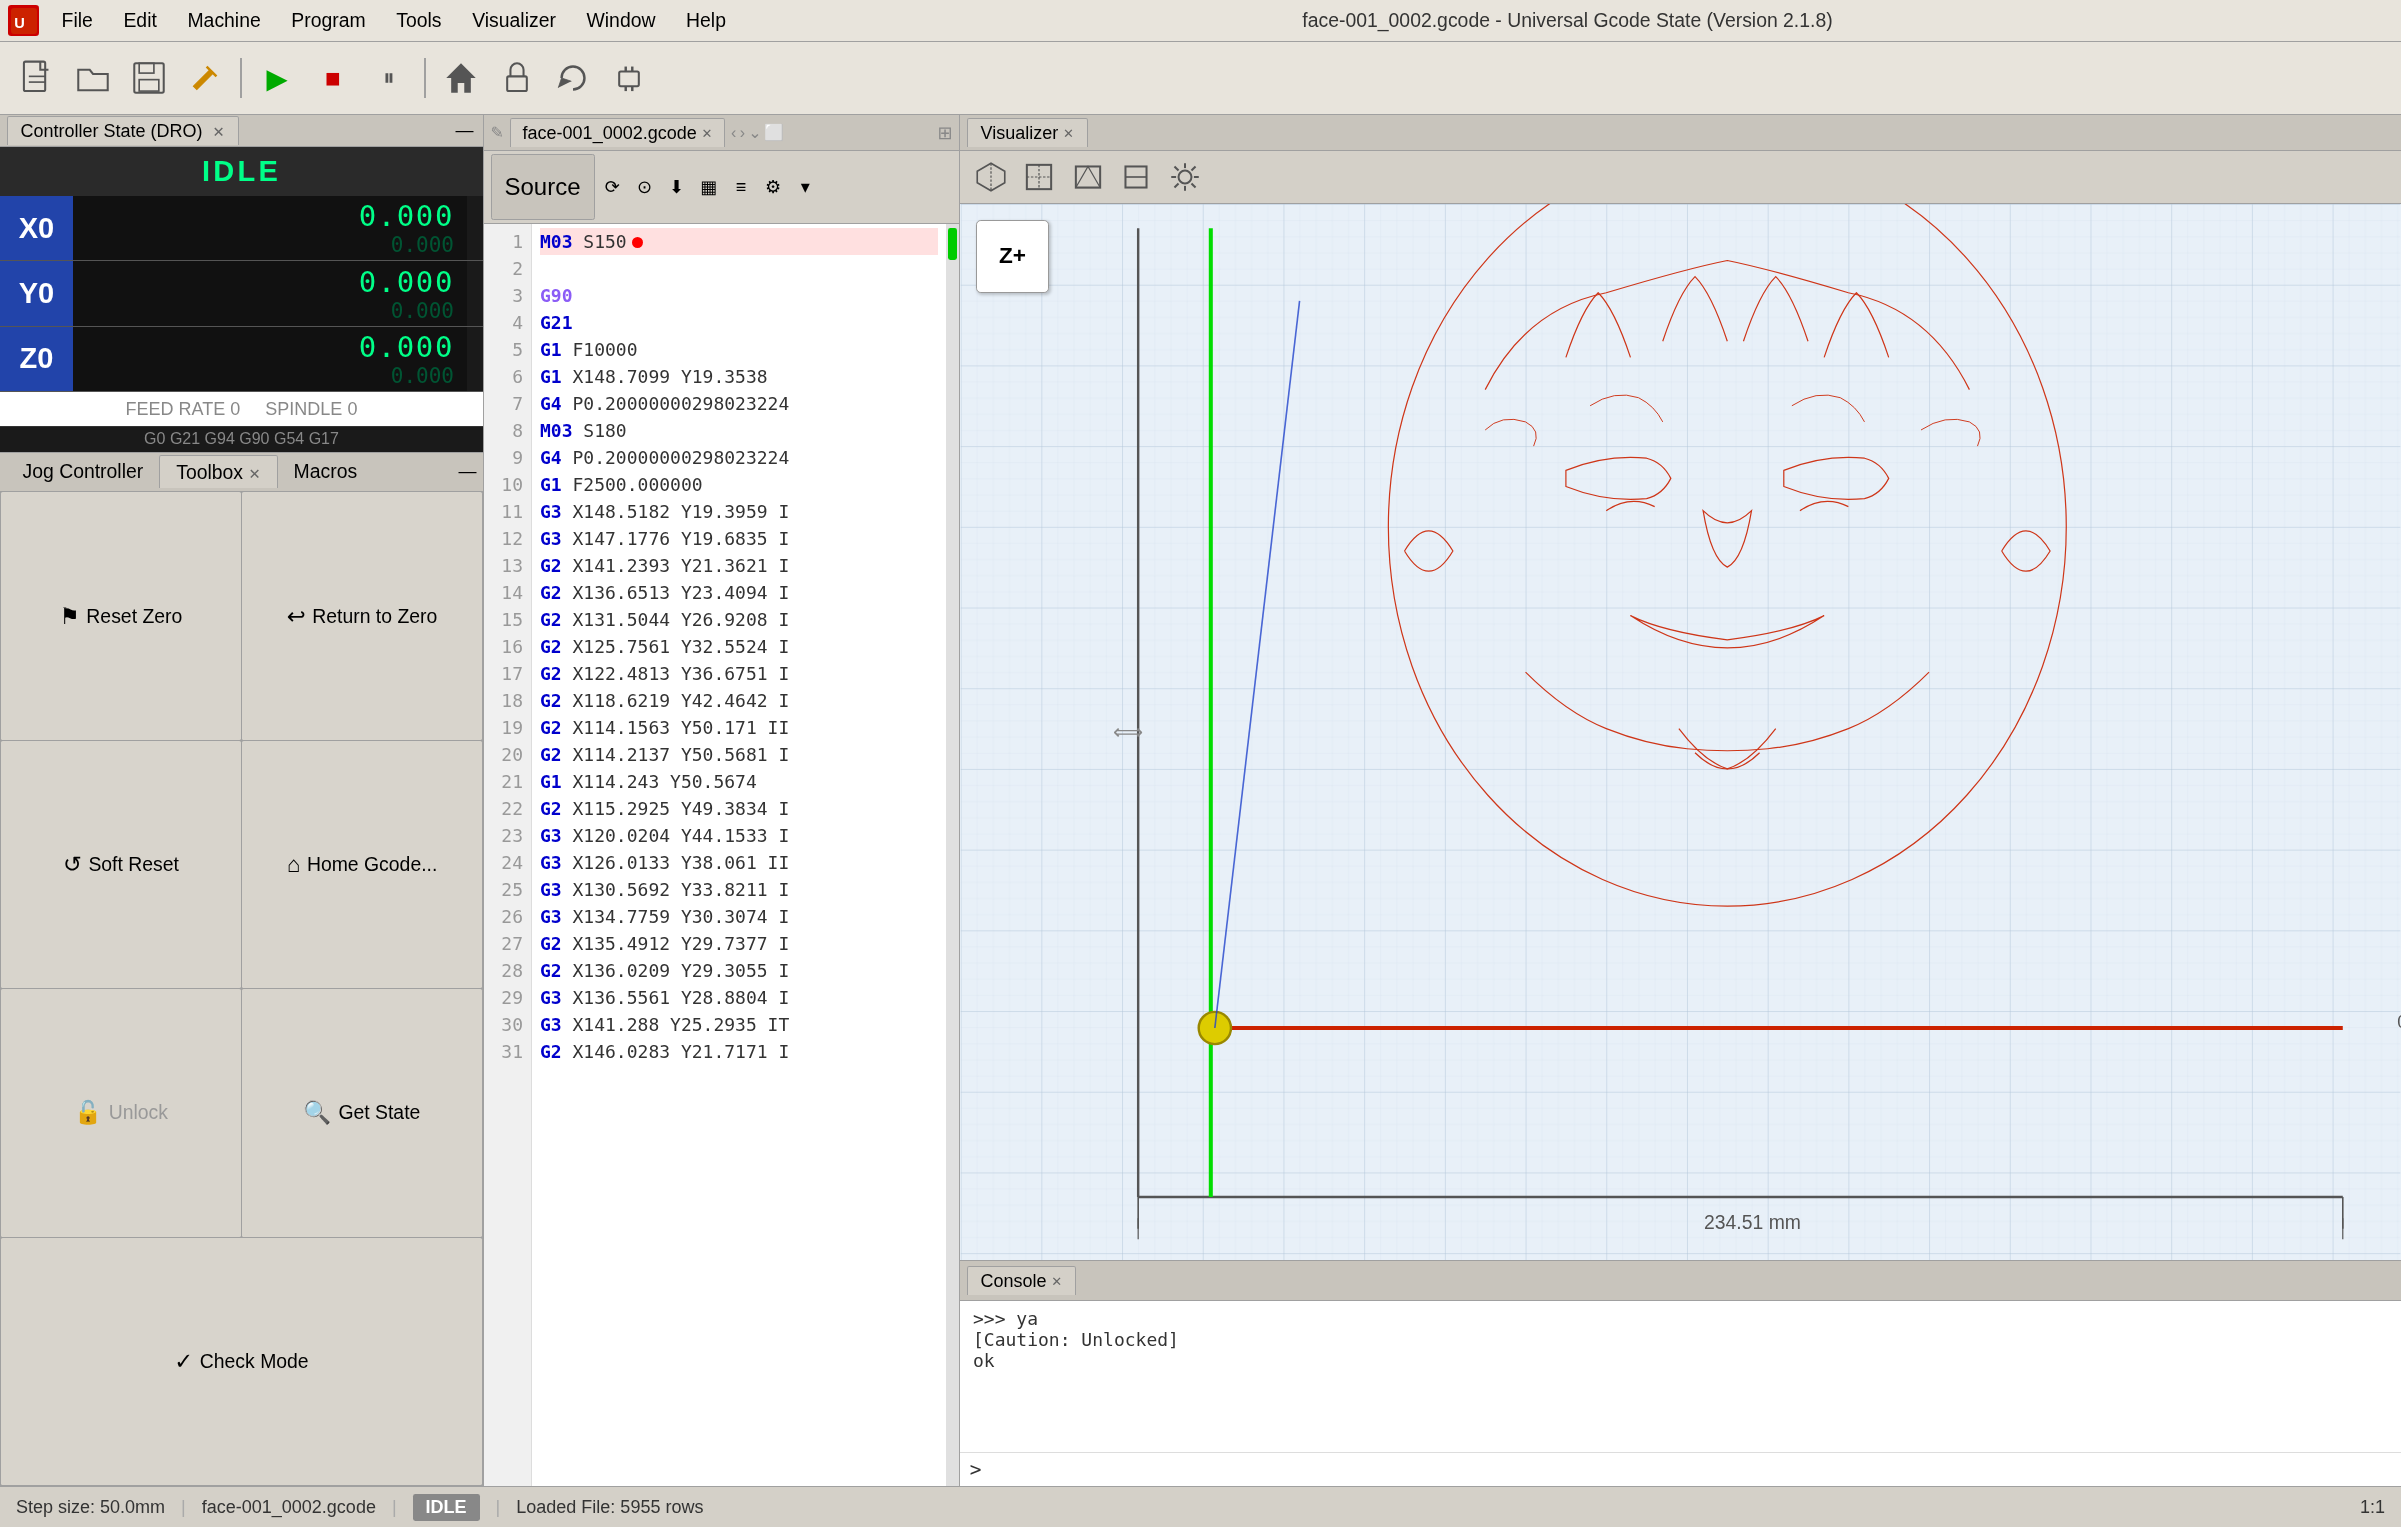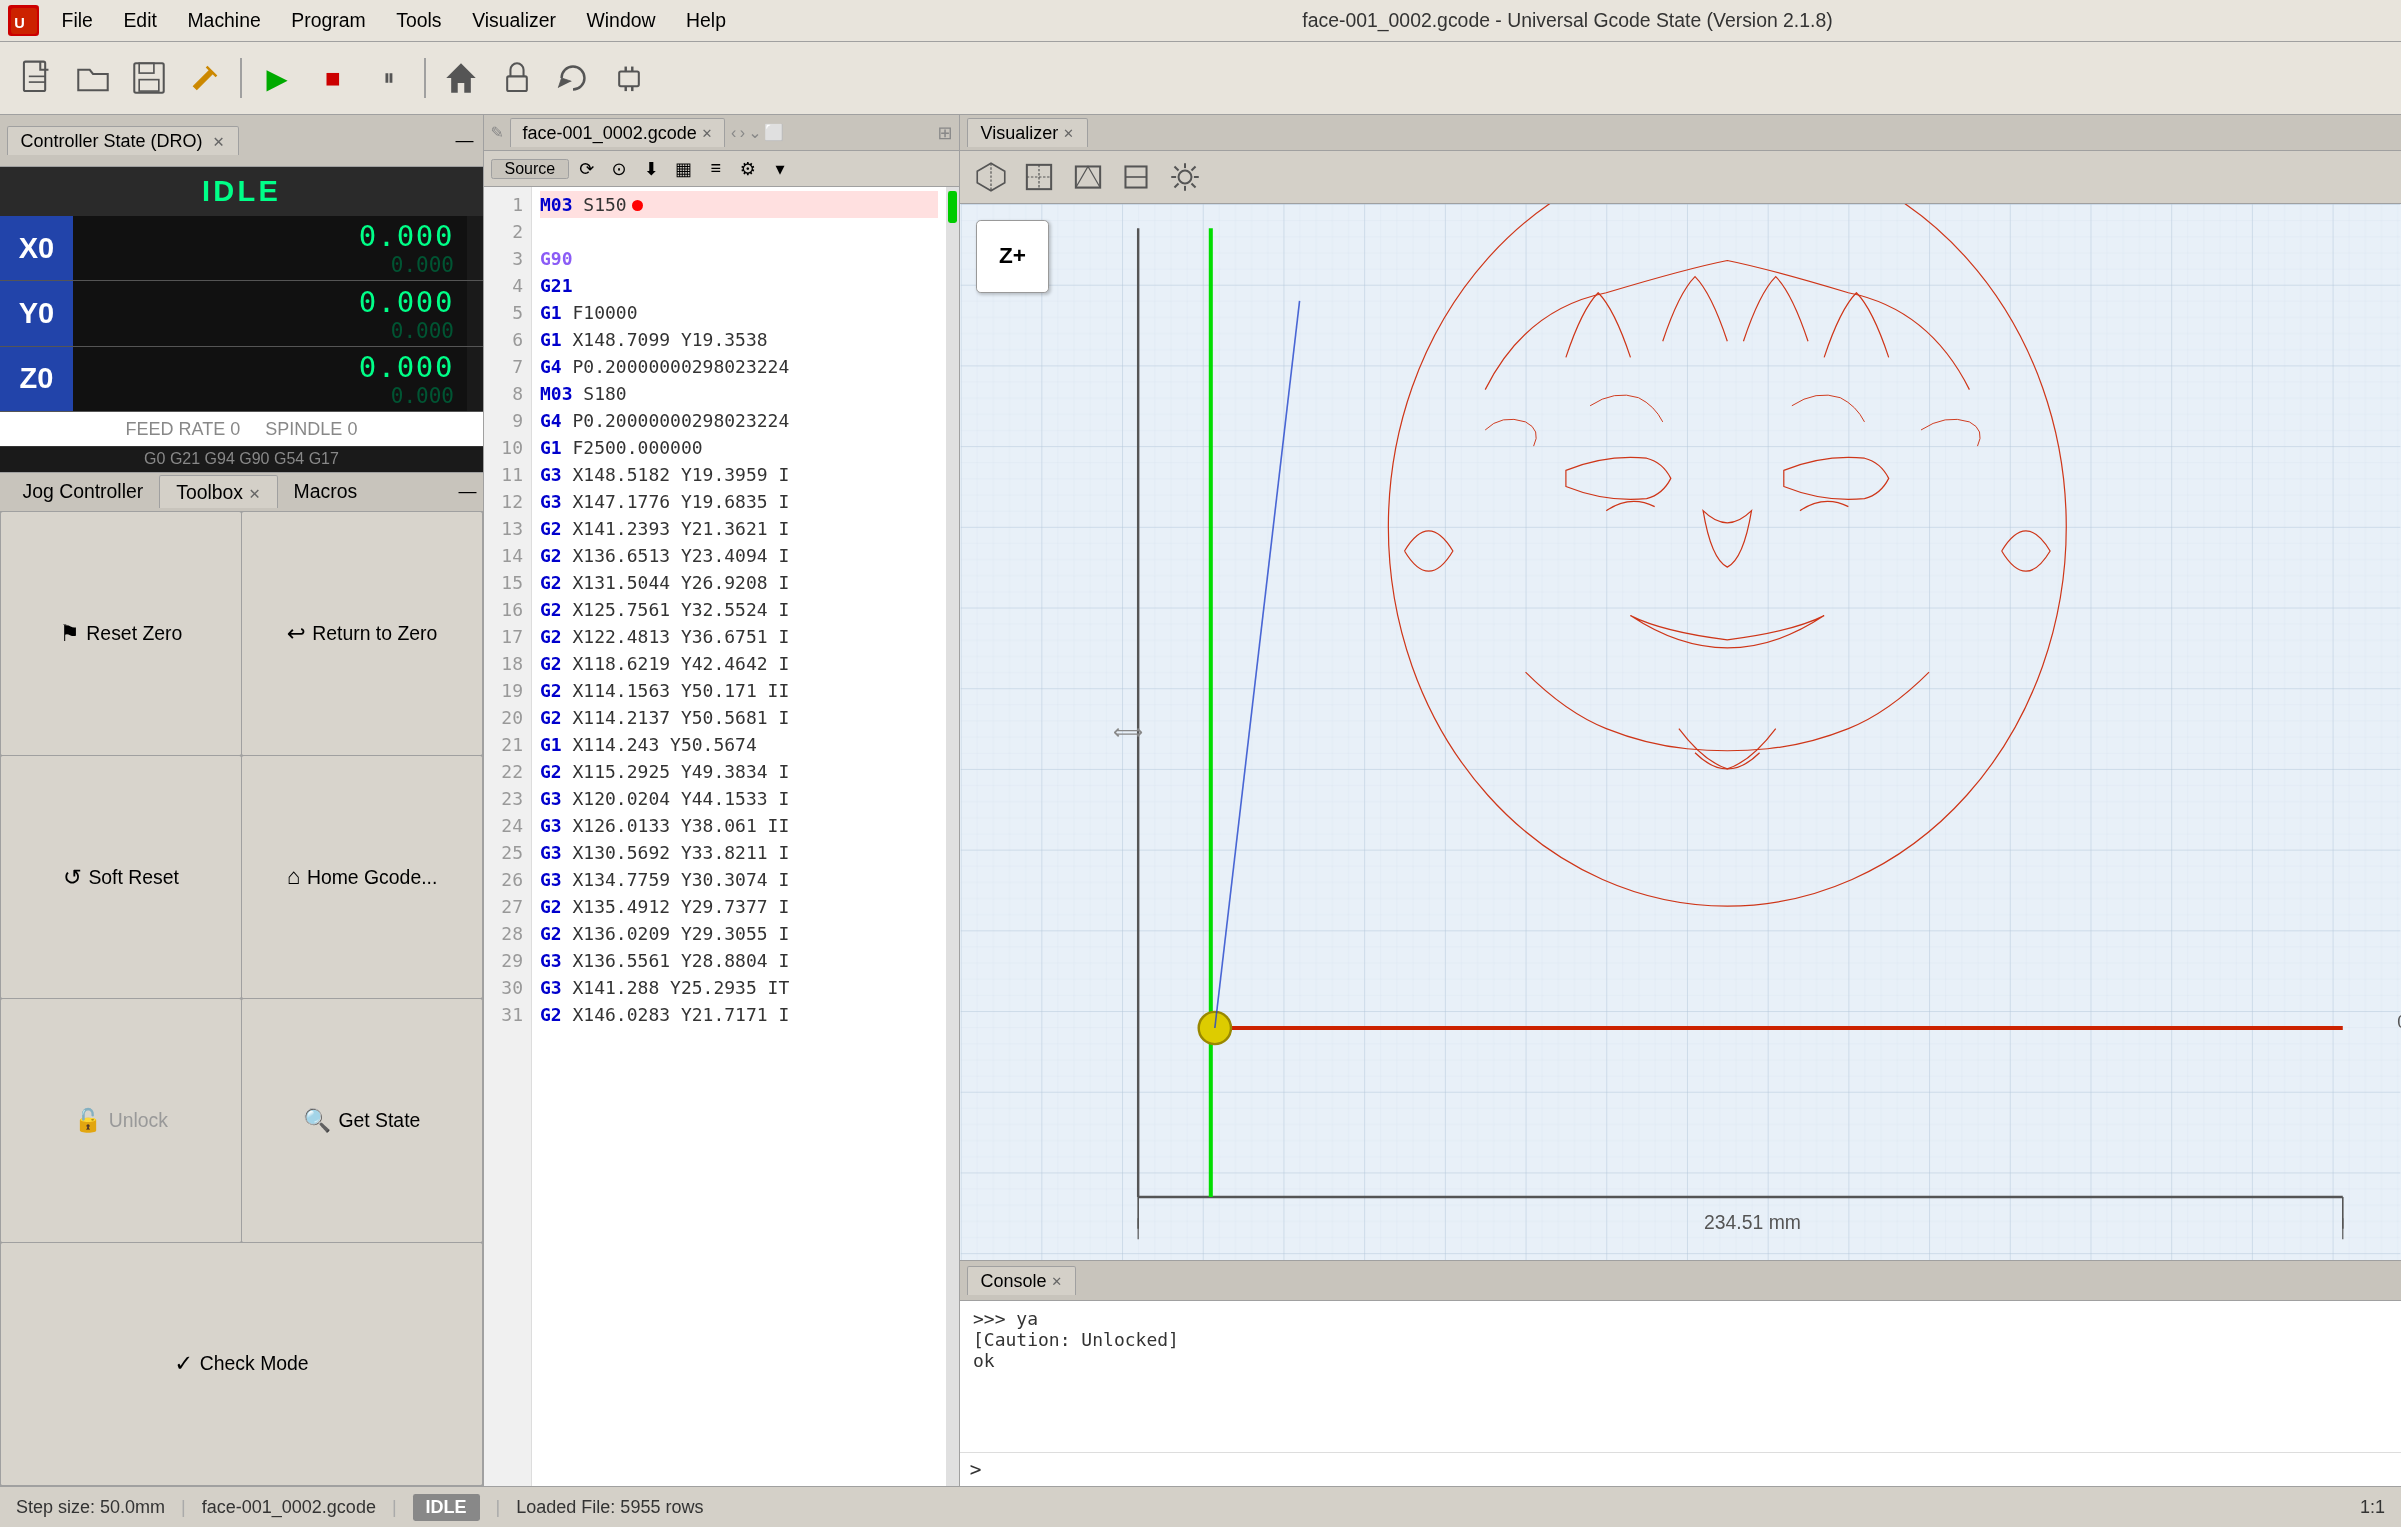--- a/index.html
+++ b/index.html
@@ -102,21 +102,21 @@
     
     #dro-panel {
       background: #d4d0c8;
       border-bottom: 1.6px solid #a0a0a0;
     }
     .panel-tab-bar {
       display: flex;
       align-items: center;
       background: #c8c4bc;
       border-bottom: 0.8px solid #a0a0a0;
-      height: 52px;
+      height: 32px;
       padding: 0 6.5px;
       gap: 3.2px;
     }
     .panel-tab {
       padding: 3.2px 13px;
       font-size: 18px;
       background: #d4d0c8;
       border: 0.8px solid #a0a0a0;
       border-bottom: none;
       border-radius: 2.4px 2.4px 0 0;
@@ -298,22 +298,22 @@
     }
     .code-toolbar {
       display: flex;
       align-items: center;
       padding: 3.2px 6.5px;
       gap: 3.2px;
       background: #d4d0c8;
       border-bottom: 0.8px solid #a0a0a0;
     }
     .code-toolbar-btn {
-      padding: 0 13px;
-      font-size: 16px;
+      padding: 18px 13px;
+      font-size: 24px;
       background: #c8c4bc;
       border: 0.8px solid #a0a0a0;
       border-radius: 2.4px;
       cursor: pointer;
     }
     .code-toolbar-icon {
       width: 29px;
       height: 29px;
       display: flex;
       align-items: center;

